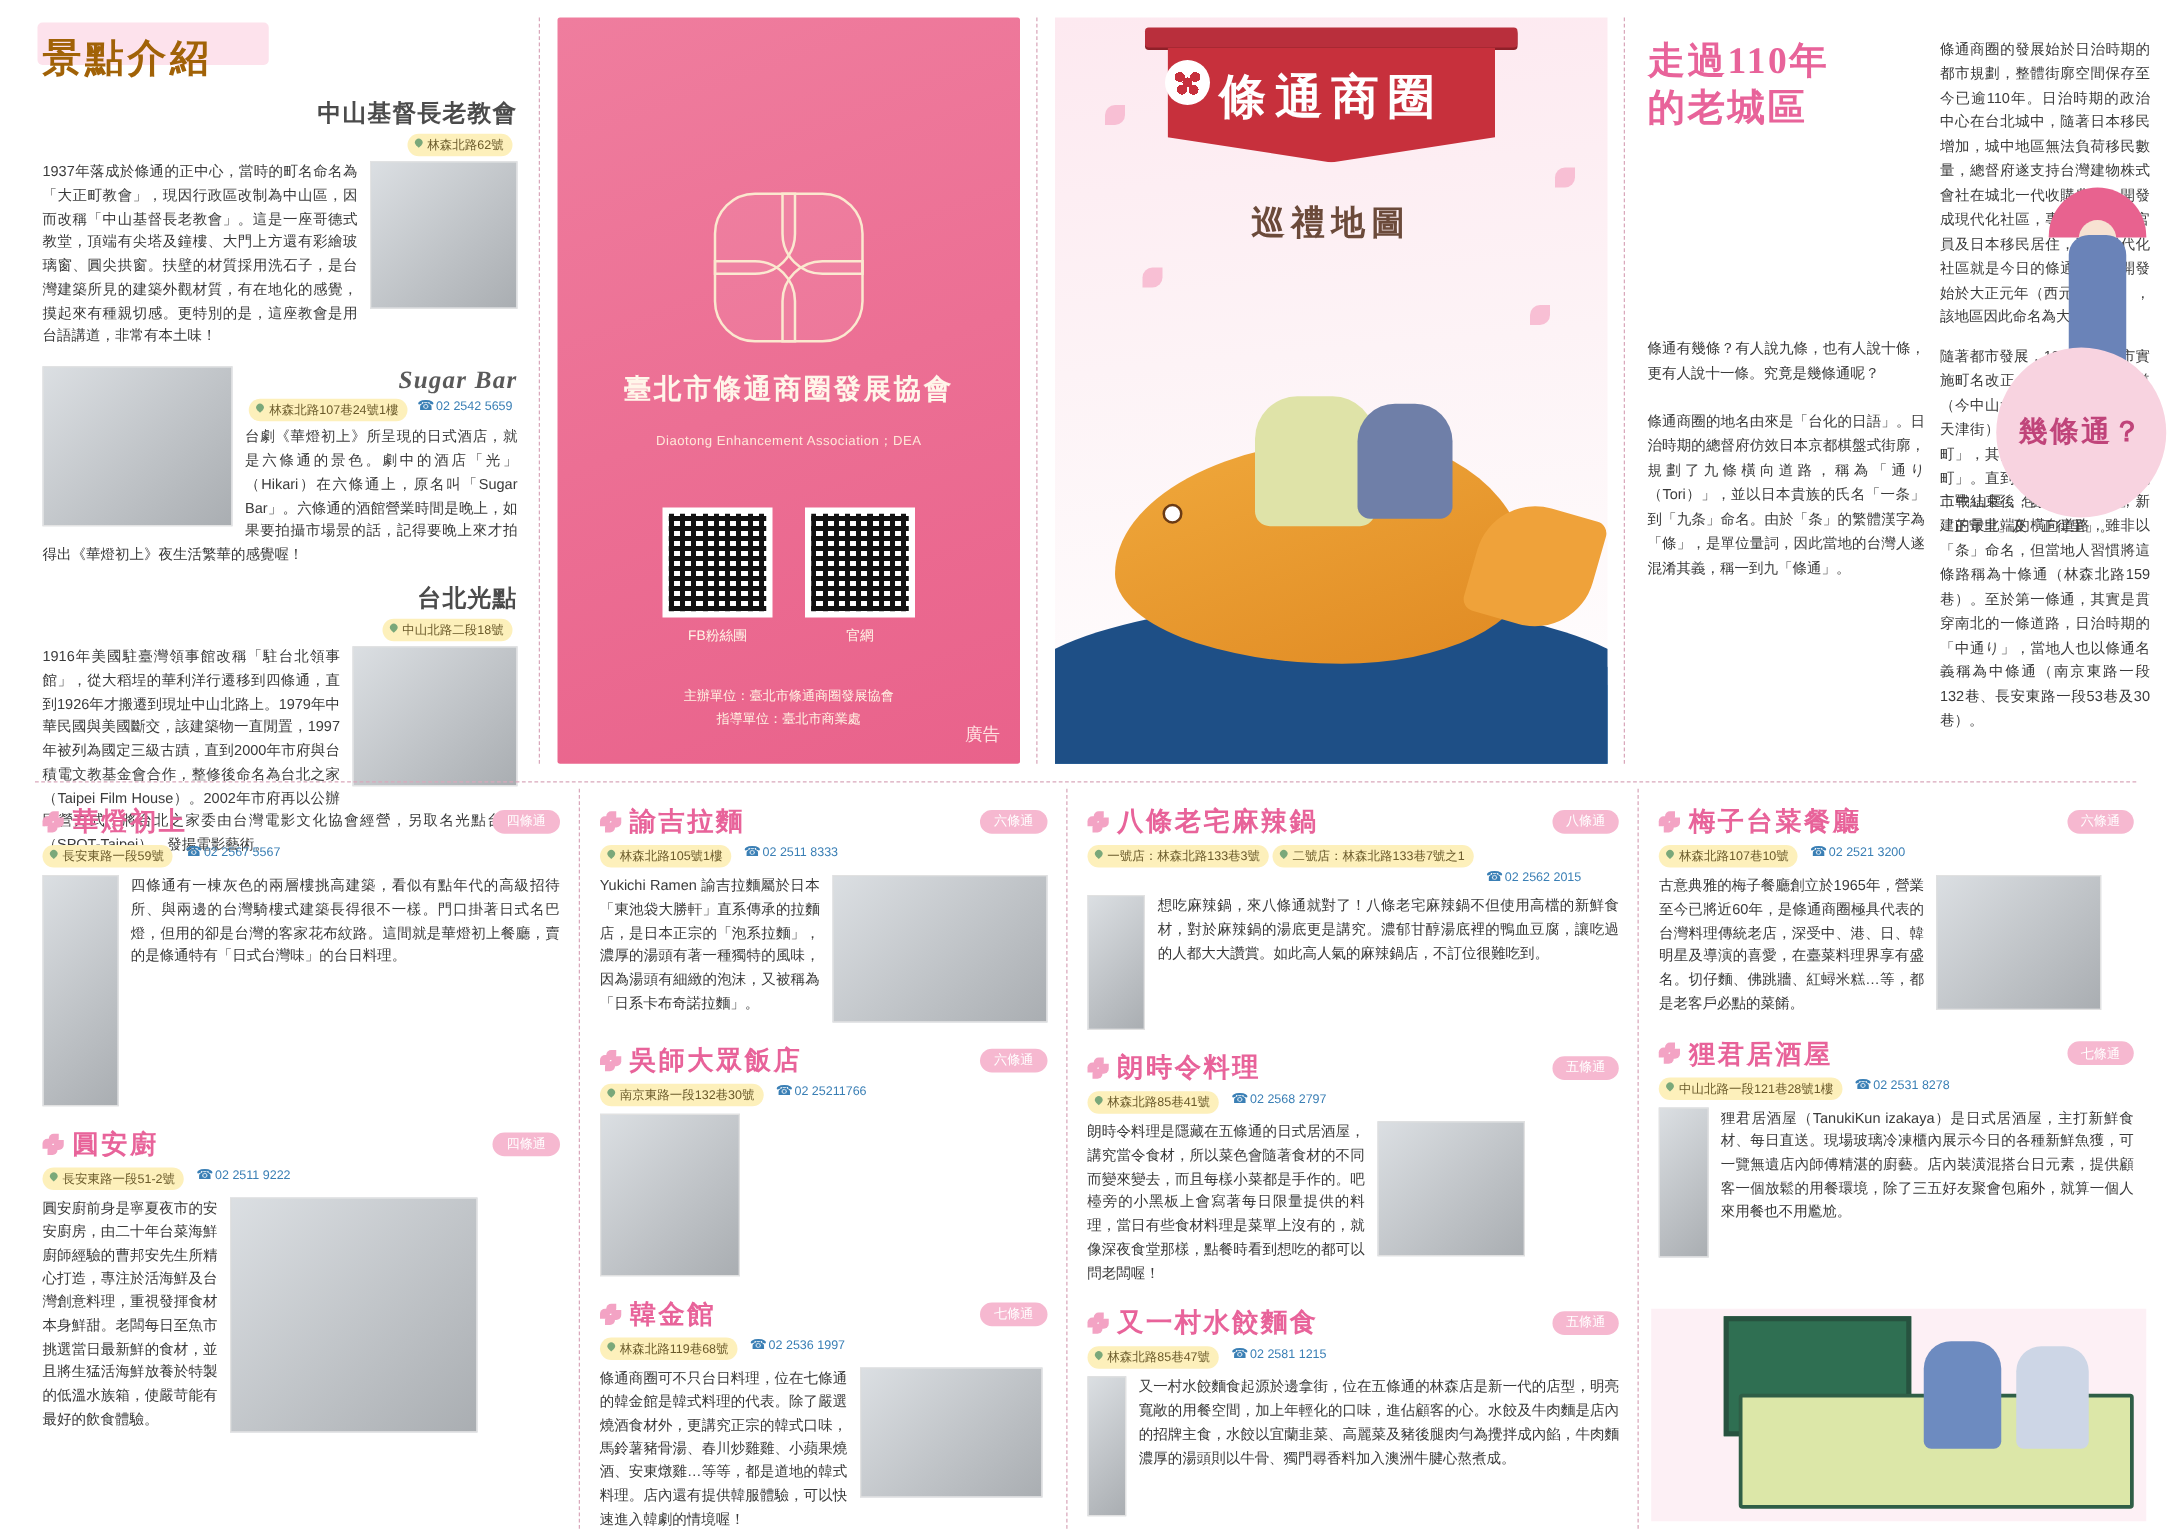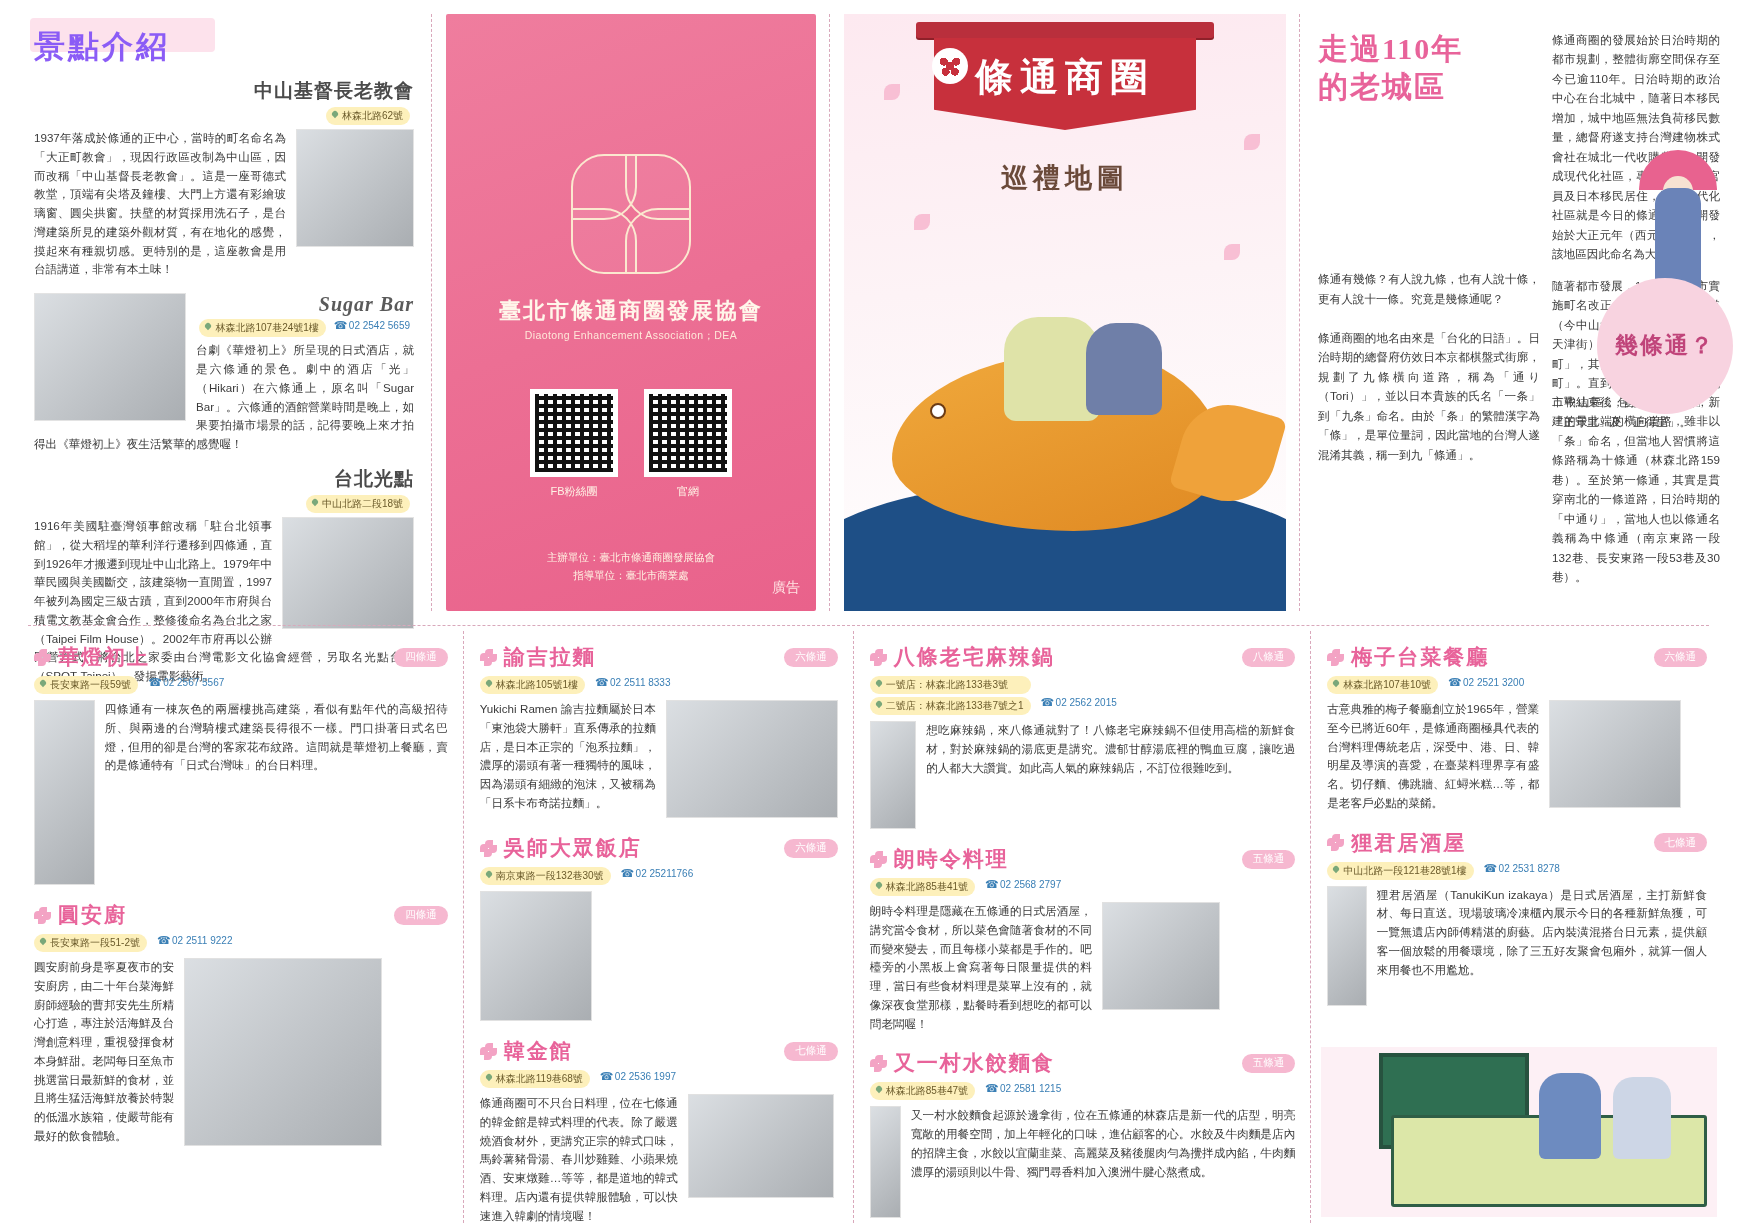--- a/index.html
+++ b/index.html
@@ -19,21 +19,21 @@
   }
   .panel { position:relative; height:625px; }
   .divider-v {
     position:absolute; top:14px; bottom:14px; width:0;
     border-left:1px dashed #d9a8bb;
   }
   
   .p1 { width:432px; padding:14px 18px 0 34px; }
   .p1-title {
     font-family:"Liberation Serif", serif;
-    font-size:31px; font-weight:bold; color:#8b5cf6;
+    font-size:31px; font-weight:bold; color:#a16207;
     letter-spacing:3px; margin:12px 0 6px 0;
     position:relative; z-index:2;
   }
   .p1-title-bg {
     position:absolute; left:30px; top:18px;
     width:185px; height:34px;
     background:#fde2ec; border-radius:4px; z-index:1;
   }
   .spot { margin-top:10px; position:relative; }
   .spot-head {
@@ -82,21 +82,21 @@
     margin-top:140px; width:120px; height:120px; position:relative;
   }
   .petal {
     position:absolute; width:66px; height:66px; border:2px solid #fbe8cf;
     border-radius:50% 0 50% 0; background:rgba(255,255,255,.06);
   }
   .assoc-cn {
     margin-top:22px; color:#fff6ea; font-size:22px; letter-spacing:2px;
     font-family:"Liberation Serif", serif; font-weight:bold;
   }
-  .assoc-en { color:#ffe8d9; font-size:10.5px; letter-spacing:.4px; margin-top:3px; }
+  .assoc-en { color:#ffe8d9; font-size:10.5px; letter-spacing:.4px; margin-top:20px; }
   .qr-row { display:flex; gap:26px; margin-top:46px; }
   .qr-box { display:flex; flex-direction:column; align-items:center; }
   .qr {
     width:88px; height:88px; background:#fff; padding:5px;
   }
   .qr-inner {
     width:100%; height:100%;
     background-image:
       repeating-linear-gradient(0deg, #111 0 4px, transparent 4px 8px),
       repeating-linear-gradient(90deg, #111 0 4px, transparent 4px 9px);
@@ -248,21 +248,21 @@
     color:#e8639a; letter-spacing:2px;
   }
   .tag {
     margin-left:auto; background:#f6b8d0; color:#fff; font-size:10.5px;
     border-radius:10px; padding:2.5px 11px; white-space:nowrap;
   }
   .shop-meta { display:flex; gap:10px; align-items:flex-start; flex-wrap:wrap; margin:5px 0 6px 0; }
   .shop-text { font-size:11.6px; line-height:1.62; text-align:justify; }
   .shop-img { border:1px solid #e1e1e1; }
   .row-layout { display:flex; gap:10px; align-items:flex-start; }
-  .meta-stack { display:flex; flex-direction:column; gap:3px; }
+  .meta-stack { display:flex; flex-direction:row; gap:3px; }
   .sep-h { border-top:1px dashed #d9a8bb; margin:0; }
   
   .tea-scene {
     position:absolute; left:10px; right:20px; bottom:12px; height:170px;
     background:#fdf0f5; border:0;
   }
   .tatami {
     position:absolute; left:70px; bottom:10px; right:10px; height:92px;
     background:#dce7a8; border:3px solid #2f5e46; border-radius:3px;
   }

